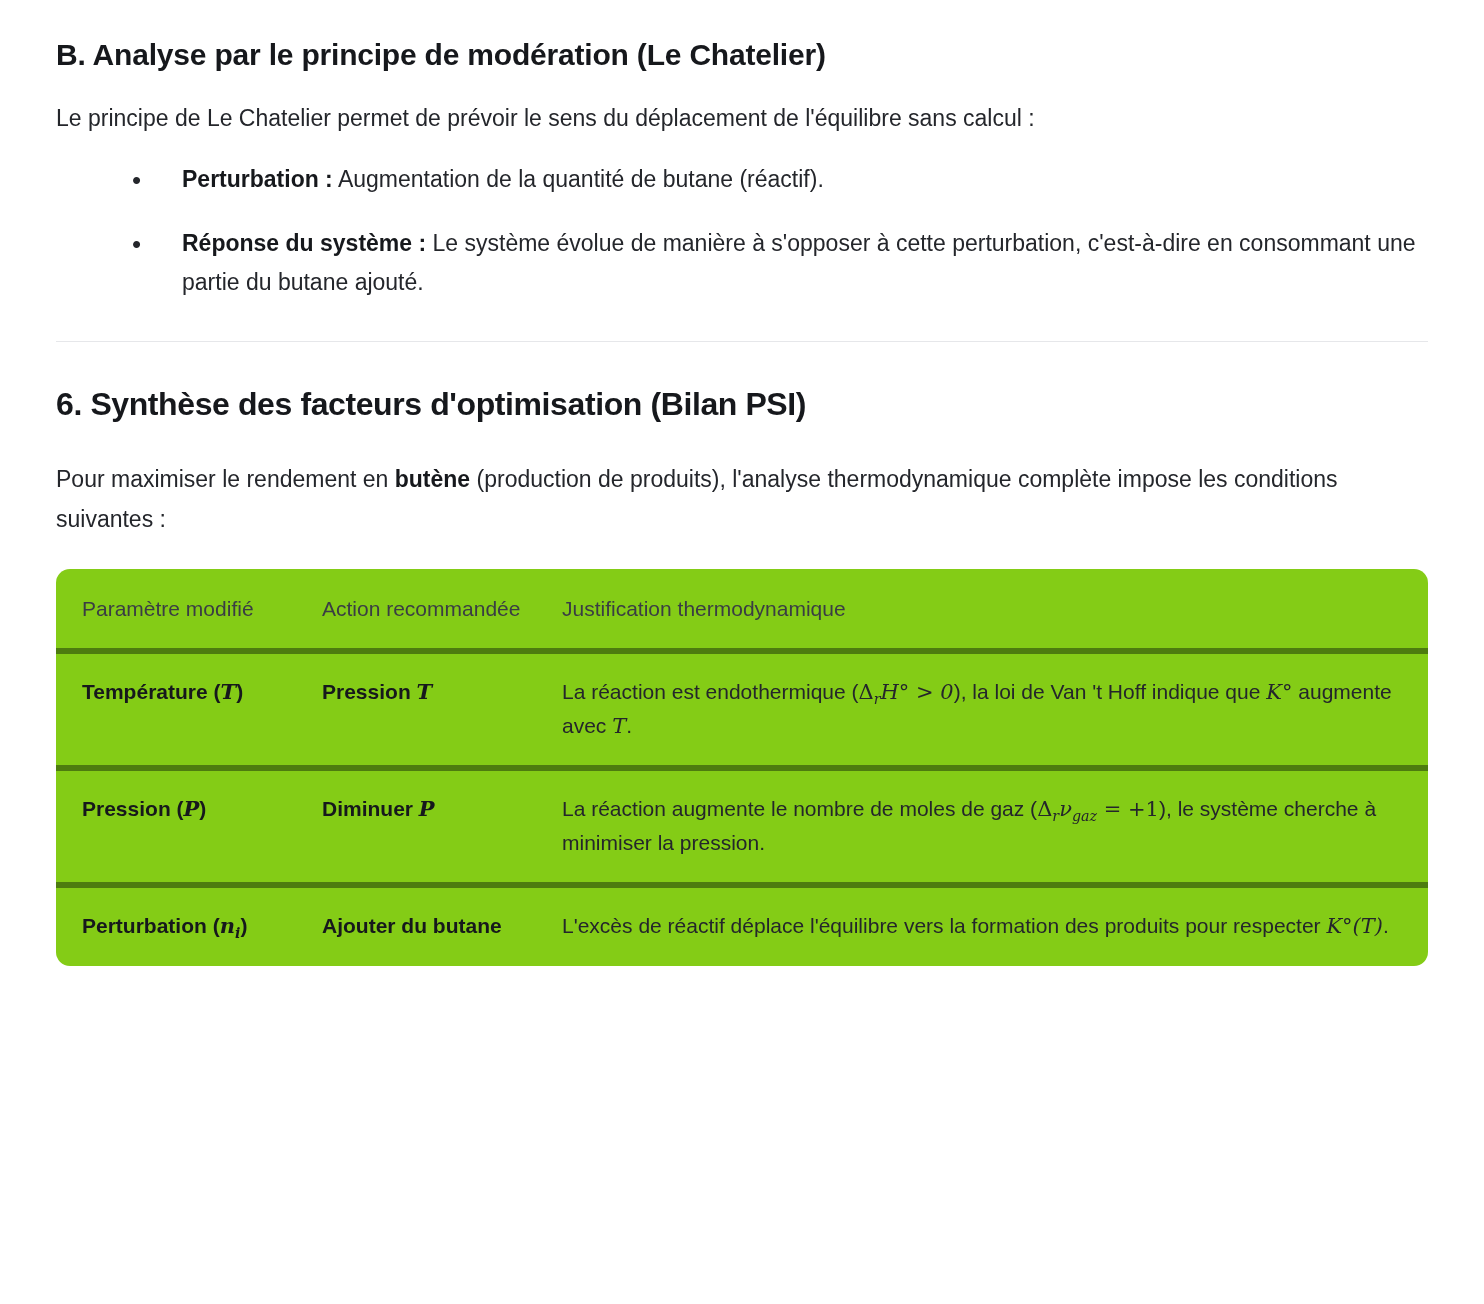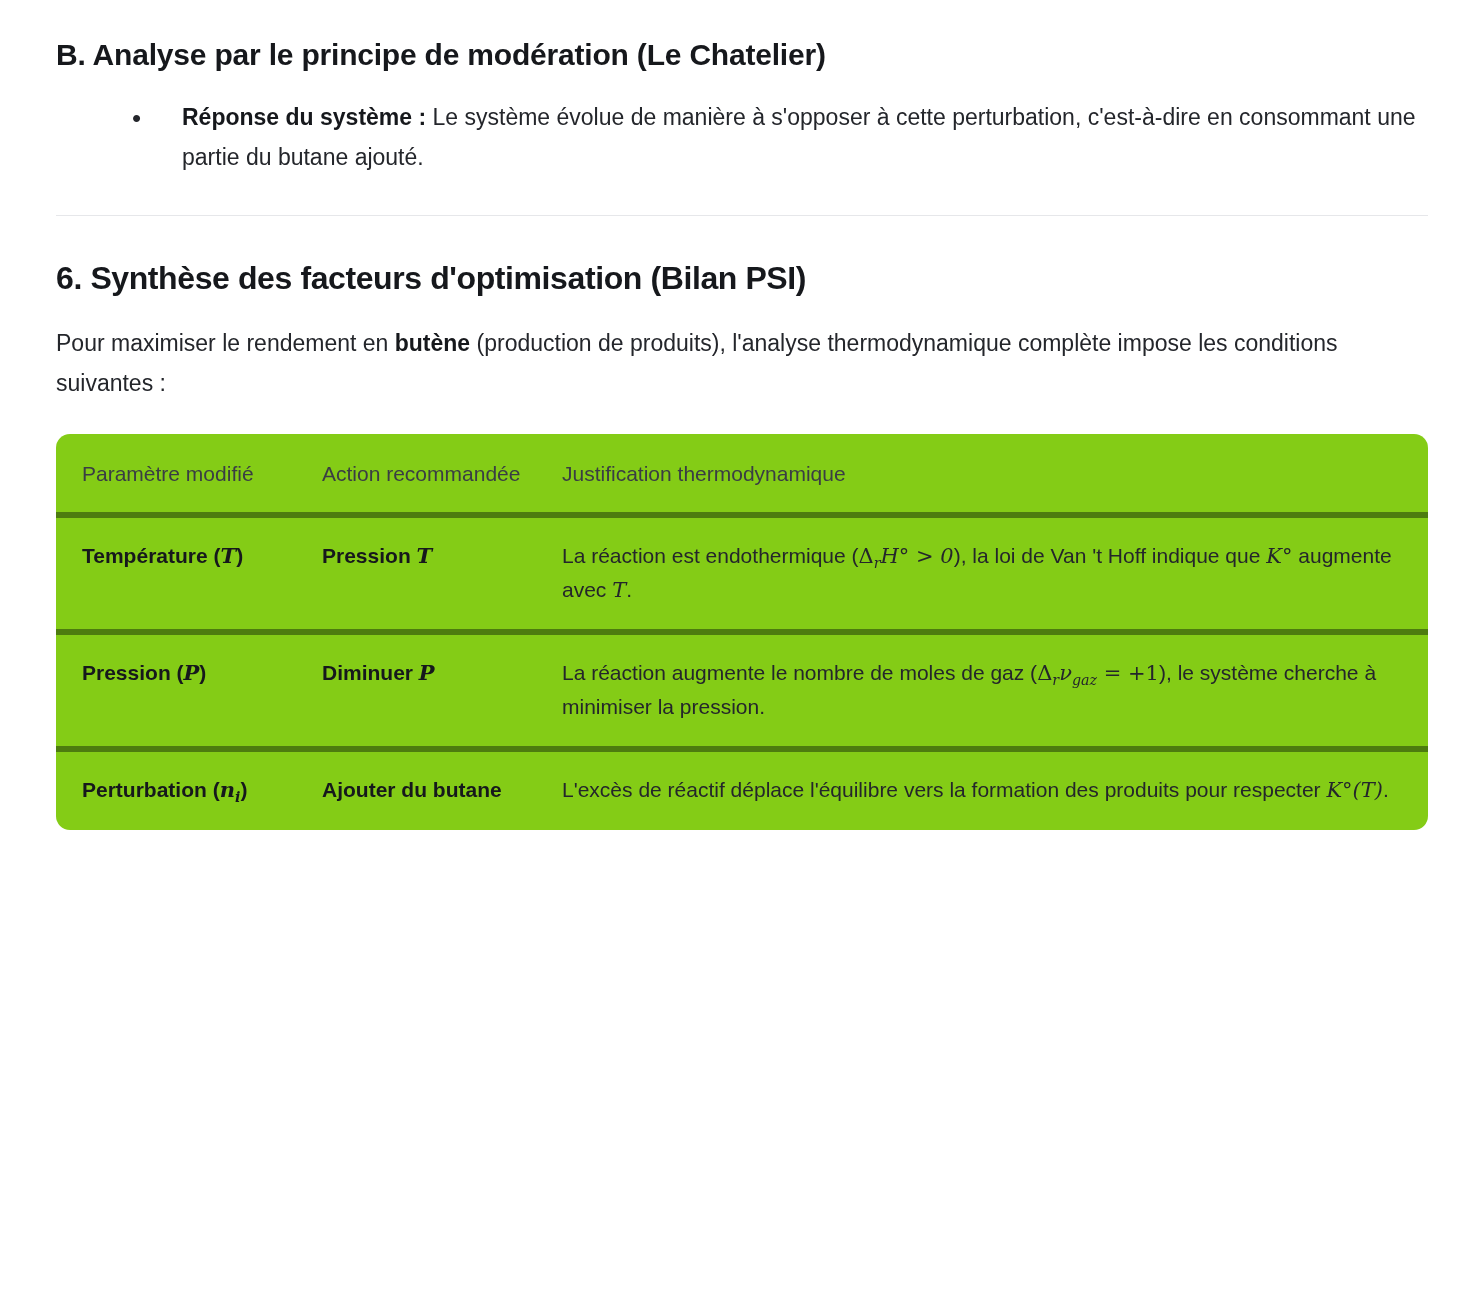--- a/index.html
+++ b/index.html
@@ -22,21 +22,21 @@
     font-size: 30px;
     font-weight: bold;
     letter-spacing: -0.2px;
     margin: 8px 0 26px 0;
     color: #16181c;
   }
   h2.section-head-big {
     font-size: 32px;
     font-weight: bold;
     letter-spacing: -0.4px;
-    margin: 0 0 26px 0;
+    margin: 0 0 36px 0;
     color: #16181c;
   }
   p.para {
     font-size: 23px;
     line-height: 1.75;
     margin: 0 0 22px 0;
     color: #24262b;
   }
   ul.bullets {
     list-style: none;
@@ -112,22 +112,26 @@
   col.c2 { width: 240px; }
   col.c3 { width: auto; }
 </style>
 </head>
 <body>
 
 <div class="page">
 
   <h3 class="section-head">B. Analyse par le principe de modération (Le Chatelier)</h3>
 
+  <p class="para">Le principe de Le Chatelier permet de prévoir le sens du déplacement de l'équilibre sans calcul :</p>
 
   <ul class="bullets">
+    <li>
+      <span class="b">Perturbation :</span><span> Augmentation de la quantité de butane (réactif).</span>
+    </li>
     <li>
       <span class="b">Réponse du système :</span><span> Le système évolue de manière à s'opposer à cette perturbation, c'est-à-dire en consommant une partie du butane ajouté.</span>
     </li>
   </ul>
 
   <hr class="divider">
 
   <h2 class="section-head-big">6. Synthèse des facteurs d'optimisation (Bilan PSI)</h2>
 
   <p class="para"><span>Pour maximiser le rendement en </span><span class="b">butène</span><span> (production de produits), l'analyse thermodynamique complète impose les conditions suivantes :</span></p>

